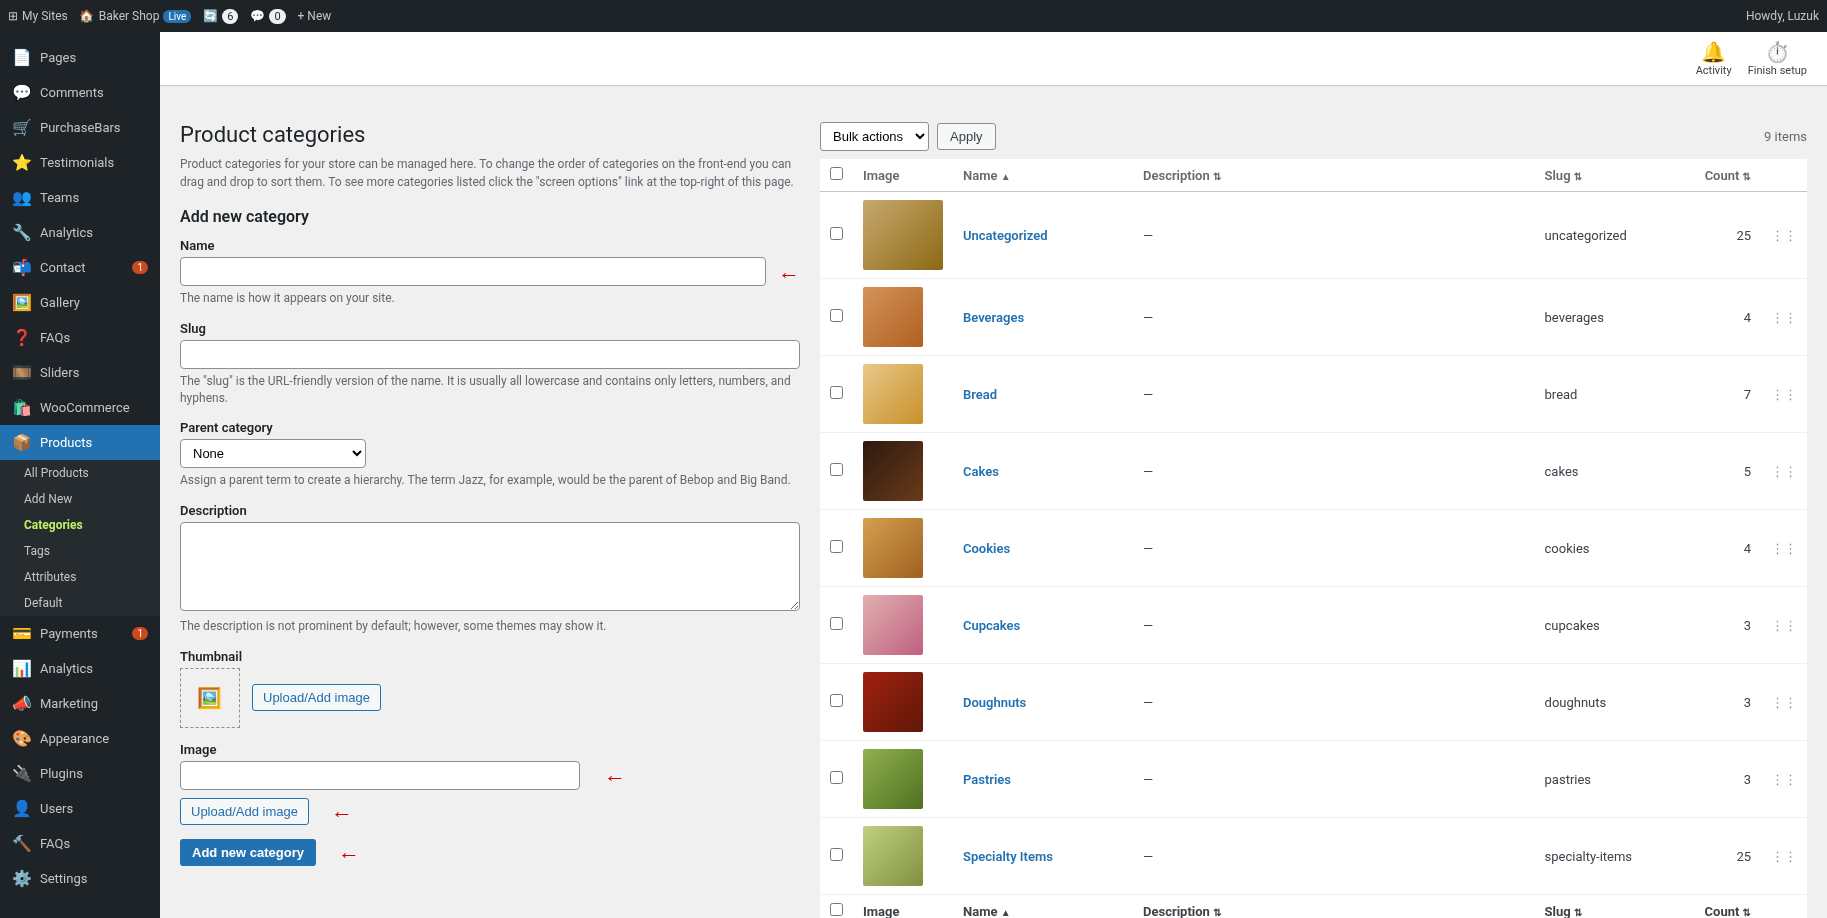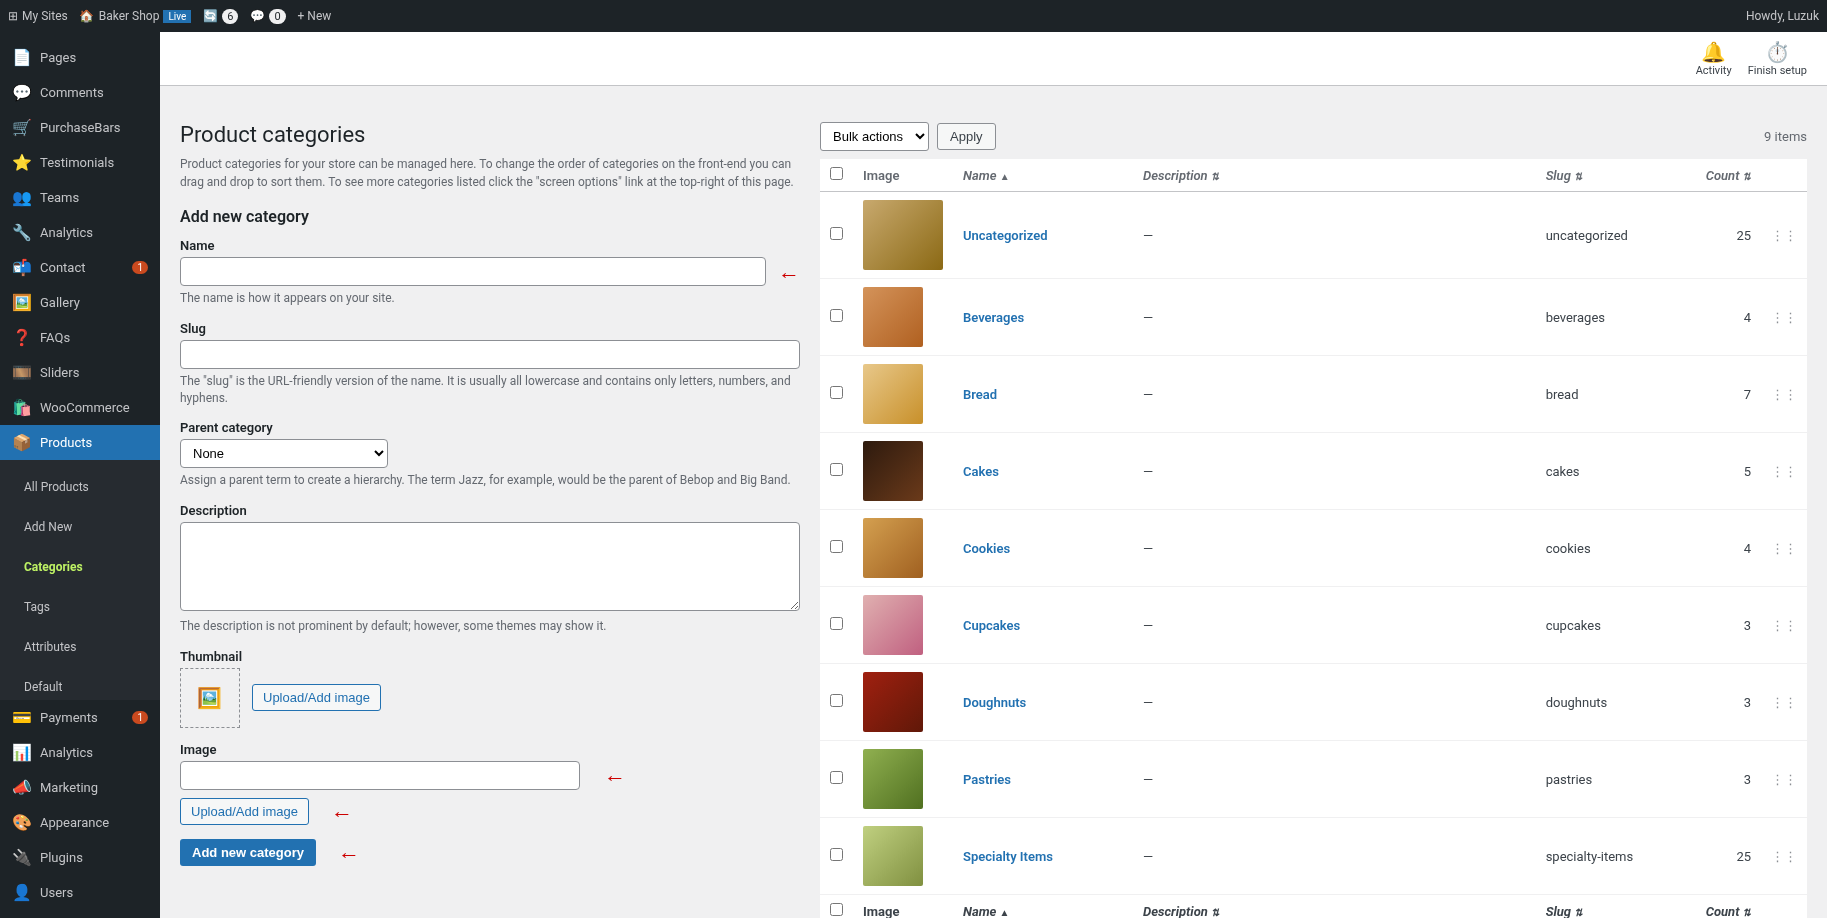--- a/index.html
+++ b/index.html
@@ -16,21 +16,21 @@
       font-size: 12px;
       position: fixed;
       top: 0;
       left: 0;
       right: 0;
       z-index: 100;
     }
     .wp-top-bar .top-items { display: flex; align-items: center; gap: 12px; flex: 1; }
     .wp-top-bar .top-right { margin-left: auto; text-align: center; }
     .top-bar-item { color: #c3c4c7; cursor: pointer; display: flex; align-items: center; gap: 4px; }
-    .live-badge { background: #2271b1; color: #fff; font-size: 10px; padding: 1px 5px; border-radius: 0; }
+    .live-badge { background: #2271b1; color: #fff; font-size: 10px; padding: 1px 5px; border-radius: 6px; }
     .count-badge { background: #f0f0f1; color: #1d2327; font-size: 11px; padding: 1px 5px; border-radius: 10px; }
 
     
     .layout { display: flex; margin-top: 32px; min-height: calc(100vh - 32px); }
 
     
     .sidebar {
       width: 160px;
       background: #1d2327;
       color: #c3c4c7;
@@ -44,21 +44,21 @@
       padding: 8px 12px;
       cursor: pointer;
       gap: 8px;
       position: relative;
     }
     .sidebar-item.active { background: #2271b1; color: #fff; }
     .sidebar-item .icon { width: 20px; text-align: center; font-size: 16px; }
     .sidebar-item .label { flex: 1; }
     .sidebar-item .badge { background: #ca4a1f; color: #fff; font-size: 10px; padding: 1px 5px; border-radius: 10px; }
     .sidebar-submenu { background: #262b30; }
-    .sidebar-submenu .sidebar-item { padding: 20px 12px 6px 24px; font-size: 12px; }
+    .sidebar-submenu .sidebar-item { padding: 6px 12px 6px 24px; font-size: 12px; }
     .sidebar-submenu .sidebar-item.active-sub { color: #bef264; font-weight: 700; }
 
     
     .main-content {
       flex: 1;
       background: #f0f0f1;
       padding: 20px;
       overflow-y: auto;
     }
 
@@ -104,21 +104,21 @@
       outline: none;
     }
     .form-hint { font-size: 12px; color: #646970; margin-top: 4px; line-height: 1.4; }
 
     .form-select {
       border: 1px solid #8c8f94;
       border-radius: 4px;
       padding: 5px 8px;
       font-size: 13px;
       background: #fff;
-      width: 208px;
+      width: 186px;
     }
 
     .form-textarea {
       width: 100%;
       border: 1px solid #8c8f94;
       border-radius: 4px;
       padding: 6px 8px;
       font-size: 13px;
       background: #fff;
       resize: vertical;
@@ -181,21 +181,21 @@
     .cat-table .col-image { width: 80px; }
     .cat-table .col-name { width: 180px; }
     .cat-table .col-desc { }
     .cat-table .col-slug { width: 160px; }
     .cat-table .col-count { width: 60px; text-align: right; }
     .cat-table .col-handle { width: 24px; }
 
     .cat-name-link { color: #2271b1; text-decoration: none; font-weight: 600; }
 
     .sort-icon { font-size: 10px; }
-    .th-sortable { cursor: pointer; user-select: none; white-space: nowrap; font-style: italic; }
+    .th-sortable { cursor: pointer; user-select: none; white-space: nowrap; }
 
     .row-handle { color: #8c8f94; cursor: grab; }
 
     
     .input-with-arrow { position: relative; display: flex; align-items: center; }
     .input-with-arrow .form-input { flex: 1; }
     .red-arrow { color: #cc0000; font-size: 22px; margin-left: 12px; display: flex; align-items: center; }
 
     
     .img-uncategorized { background: linear-gradient(135deg, #c8a96e 0%, #8b6914 100%); }

